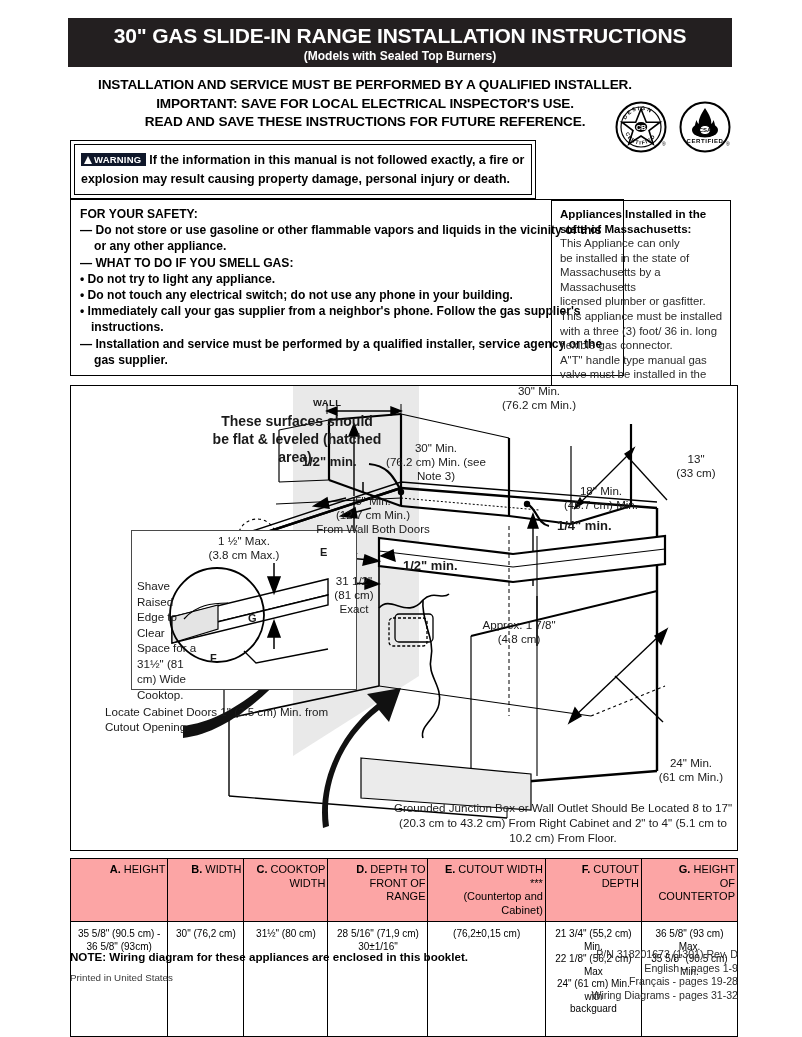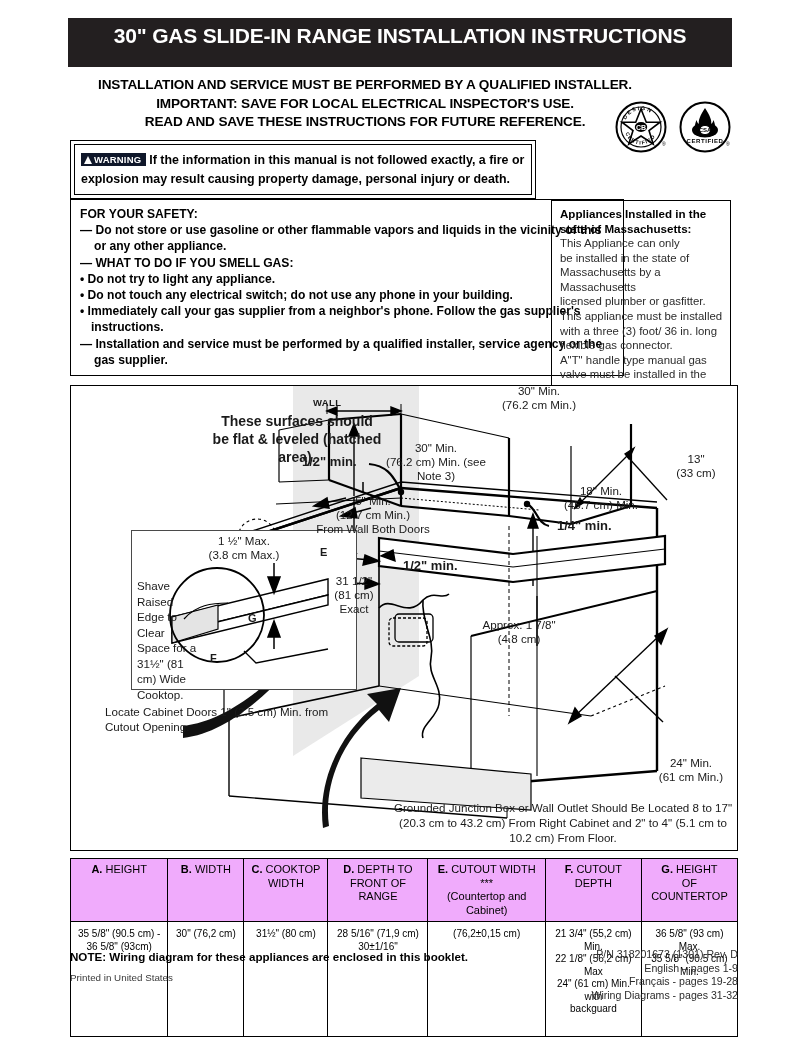--- a/index.html
+++ b/index.html
@@ -232,26 +232,26 @@
     top: 858px;
     width: 668px;
     border-collapse: collapse;
     table-layout: fixed;
   }
   .spec-table th, .spec-table td {
     border: 1px solid #000;
     vertical-align: top;
   }
   .spec-table th {
-    background: #f0abfc;
+    background: #fca5a5;
     font-weight: normal;
     font-size: 11px;
     line-height: 13.5px;
     padding: 4px 2px 4px 2px;
-    text-align: center;
+    text-align: right;
   }
   .spec-table th b { font-weight: bold; }
   .spec-table td {
     font-size: 10px;
     line-height: 12.5px;
     padding: 6px 2px 20px 2px;
     text-align: center;
   }
 
   
@@ -280,20 +280,21 @@
     color: #2b2b2b;
   }
 </style>
 </head>
 <body>
 
 <div class="page">
 
   <div class="title-bar">
     <div class="title-main">30" GAS SLIDE-IN RANGE INSTALLATION INSTRUCTIONS</div>
+    <div class="title-sub">(Models with Sealed Top Burners)</div>
   </div>
 
   <div class="headlines">
     <div>INSTALLATION AND SERVICE MUST BE PERFORMED BY A QUALIFIED INSTALLER.</div>
     <div>IMPORTANT: SAVE FOR LOCAL ELECTRICAL INSPECTOR'S USE.</div>
     <div>READ AND SAVE THESE INSTRUCTIONS FOR FUTURE REFERENCE.</div>
   </div>
 
   <div class="certs">
     <div class="cert-row">

